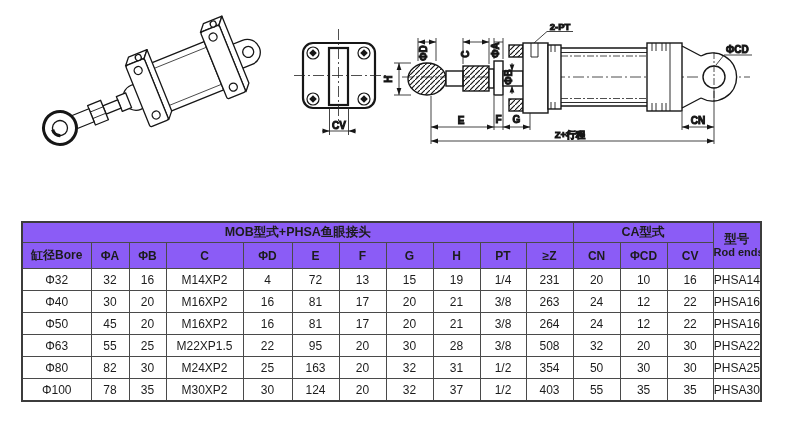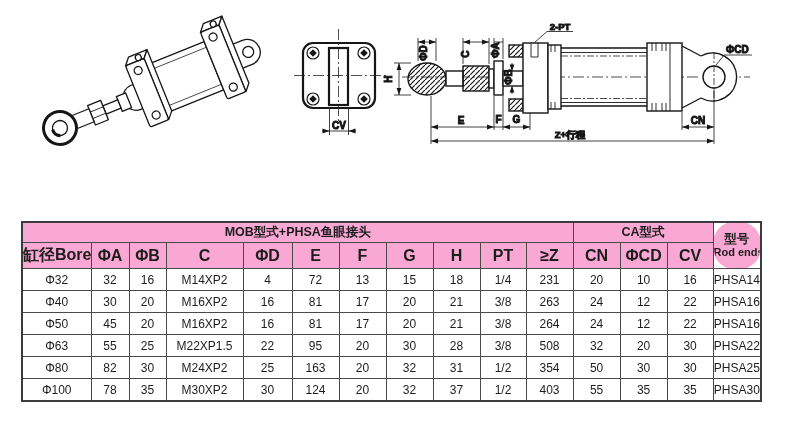--- a/index.html
+++ b/index.html
@@ -15,25 +15,25 @@
   .dim{stroke:#222222;stroke-width:0.85;fill:none;}
   .cl{stroke:#222222;stroke-width:0.8;fill:none;stroke-dasharray:11 3 2 3;}
   .cl2{stroke:#222222;stroke-width:0.8;fill:none;stroke-dasharray:7 2 2 2;}
   .ah{fill:#161616;stroke:none;}
 
   table.spec-table{position:absolute;left:21px;top:221px;width:740px;
       border-collapse:collapse;table-layout:fixed;
       border:2px solid #3c3c3c;}
   .spec-table th,.spec-table td{border:1px solid #4a4a4a;text-align:center;
       vertical-align:middle;padding:0;overflow:hidden;white-space:nowrap;}
-  .spec-table thead th{background:#f9a8d4;font-weight:bold;}
+  .spec-table thead th{background:#8b5cf6;font-weight:bold;}
   tr.group-header-row th{height:19px;font-size:12.5px;}
-  tr.column-header-row th{height:25px;font-size:16px;}
+  tr.column-header-row th{height:25px;font-size:12px;}
   .spec-table tbody td{height:21px;font-size:12px;font-weight:normal;background:#ffffff;}
-  th.model-th{font-size:12px;line-height:1.1;border-radius:21px;}
+  th.model-th{font-size:12px;line-height:1.1;}
   .model-sub{font-size:11px;font-weight:bold;}
 </style>
 </head>
 <body>
 
 <div class="diagram-area">
 <svg width="790" height="212" viewBox="0 0 790 212" xmlns="http://www.w3.org/2000/svg">
   <defs>
     <pattern id="hatch" width="5" height="5" patternUnits="userSpaceOnUse">
       <path d="M0 5 L5 0" stroke="#161616" stroke-width="1.2"></path>
@@ -263,21 +263,21 @@
   <tbody>
       <tr>
         <td>Φ32</td>
         <td>32</td>
         <td>16</td>
         <td>M14XP2</td>
         <td>4</td>
         <td>72</td>
         <td>13</td>
         <td>15</td>
-        <td>18</td>
+        <td>19</td>
         <td>1/4</td>
         <td>231</td>
         <td>20</td>
         <td>10</td>
         <td>16</td>
         <td>PHSA14</td>
       </tr>
       <tr>
         <td>Φ40</td>
         <td>30</td>

